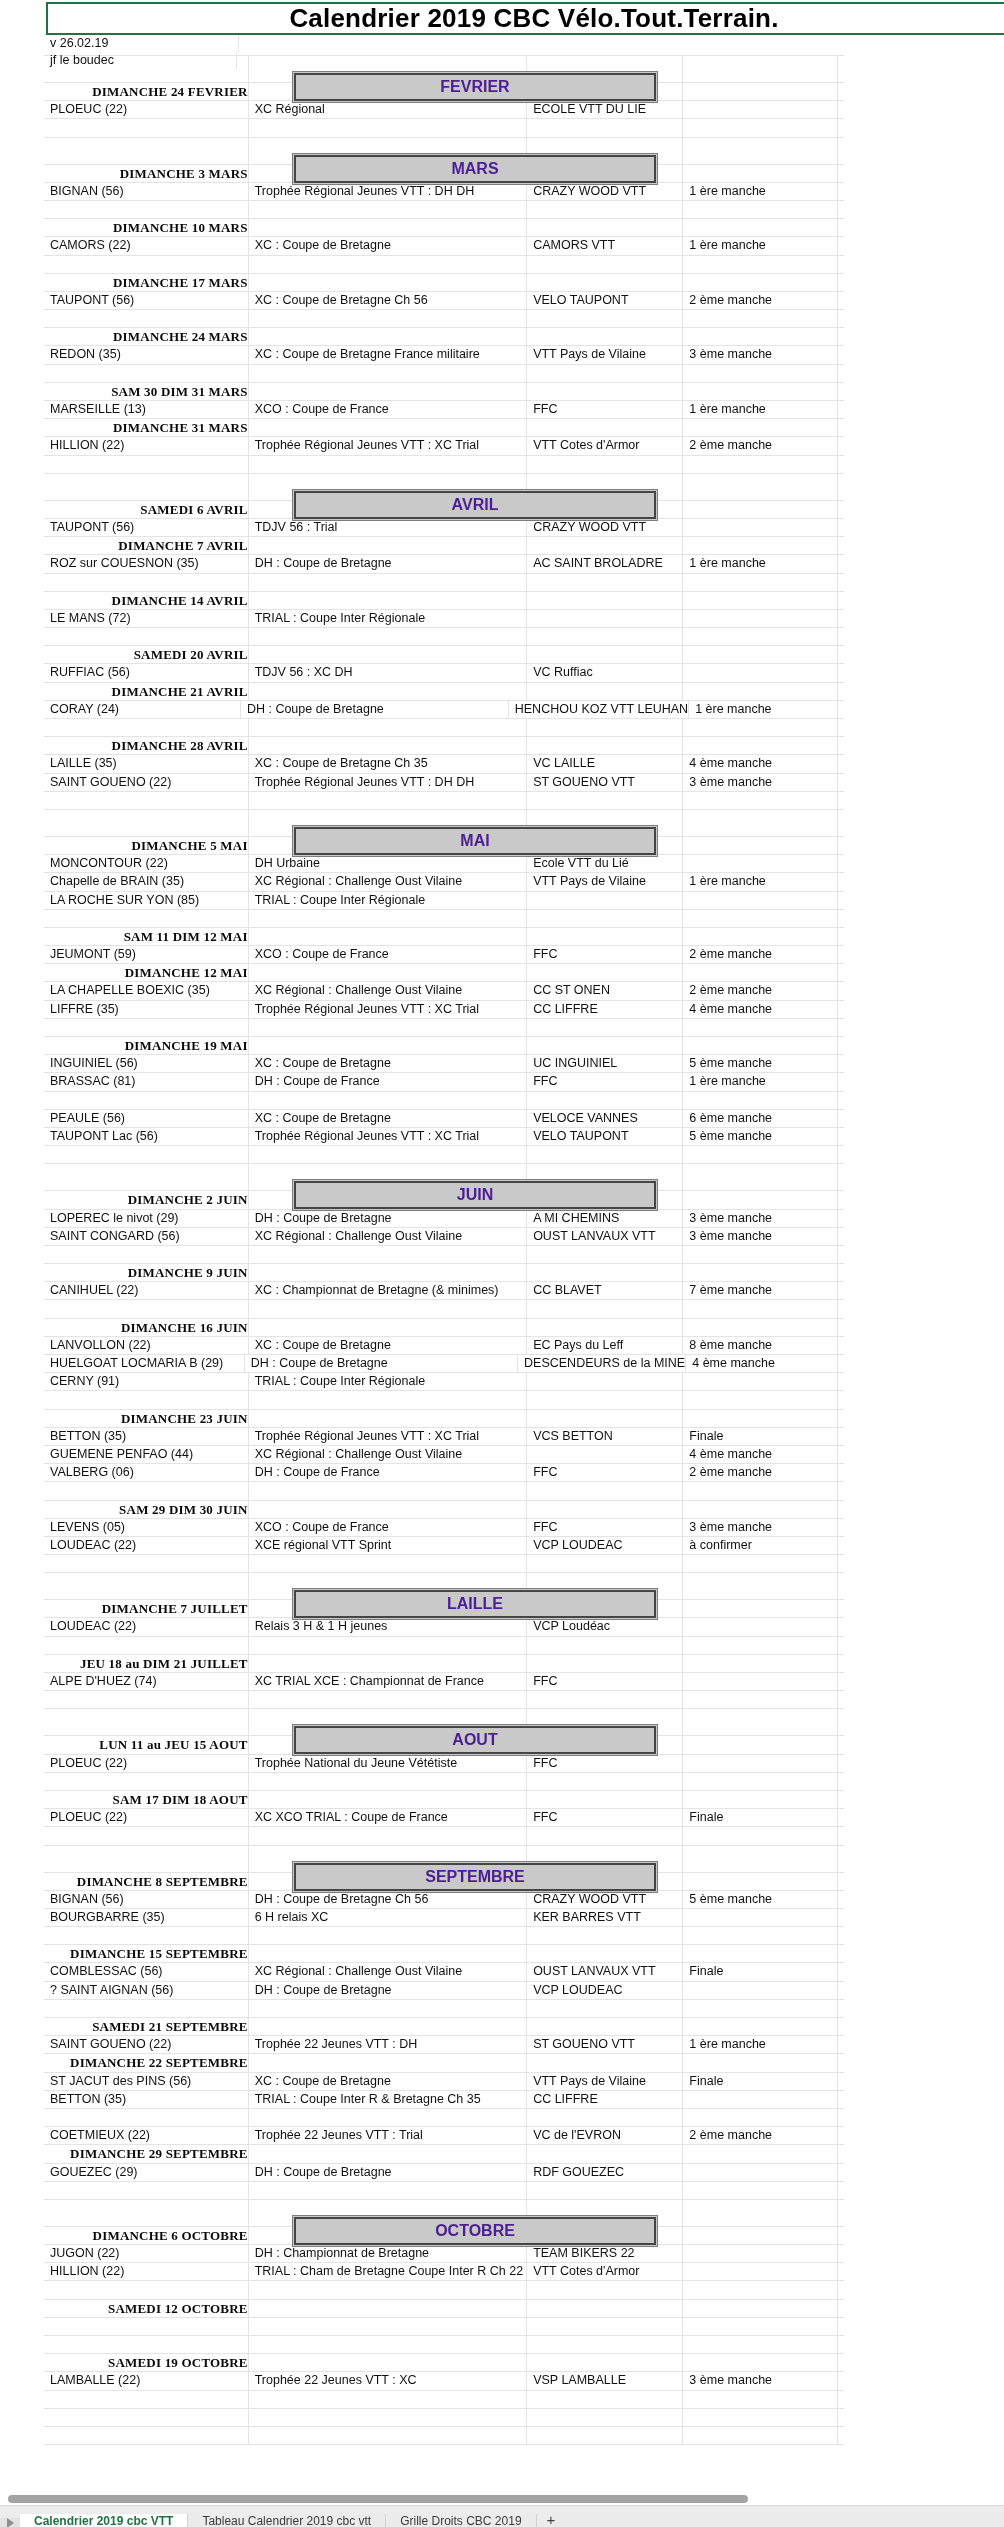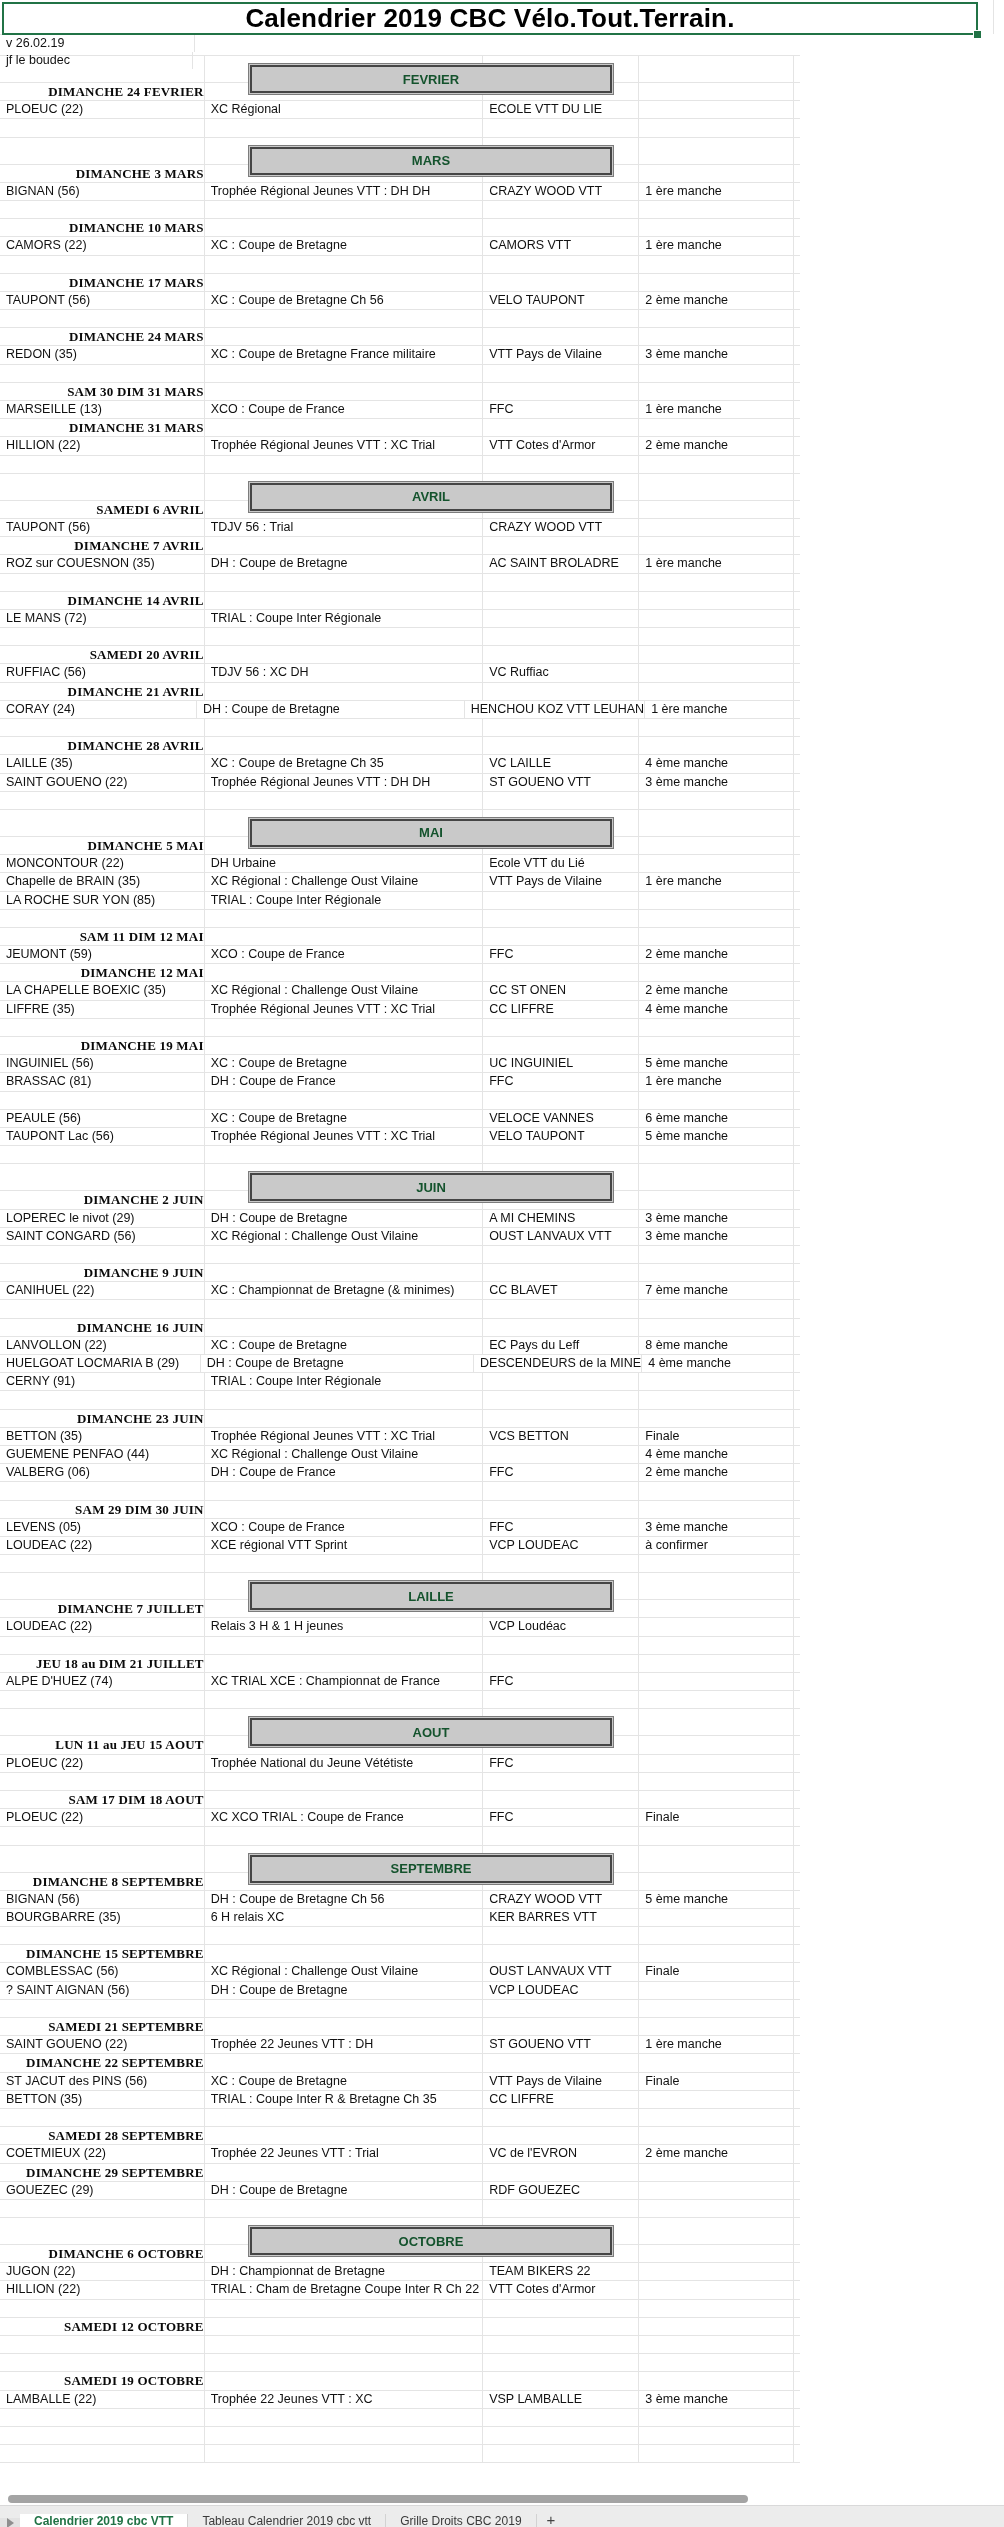--- a/index.html
+++ b/index.html
@@ -1,43 +1,43 @@
 <!DOCTYPE html>
 <html><head>
 <meta charset="utf-8">
 <style>
   html,body{margin:0;padding:0;background:#fff;}
   #app{position:relative;width:1004px;height:2527px;background:#fff;overflow:hidden;
        font-family:"Liberation Sans",sans-serif;color:#111;}
   
-  #sheet{position:absolute;left:0;top:0;width:800px;}
+  #sheet{position:absolute;left:0;top:0;width:800px;padding-left:44px;}
   .row{display:flex;height:18.2px;border-bottom:1px solid #e4e4e4;box-sizing:border-box;position:relative;}
   .row-month{height:27px;}
   .row-meta{height:21px;flex-direction:column;}
   .c{box-sizing:border-box;border-right:1px solid #e4e4e4;height:100%;overflow:visible;
      white-space:nowrap;font-size:12.5px;line-height:17px;padding:0 0 0 6px;}
   .cA{width:256px;}
   .cB{width:349px;}
   .cC{width:195px;}
   .cD{width:193px;}
   .cE{flex:1;border-right:none;}
   .date-label{width:256px;text-align:right;font-family:"Liberation Serif",serif;
               font-weight:700;font-size:13px;letter-spacing:.2px;color:#0a0a0a;}
   
   #title-row{position:relative;height:35px;border-bottom:1px solid #e4e4e4;box-sizing:border-box;}
   #title-cell{position:absolute;left:2px;top:2px;width:972px;height:29px;background:#fff;
               border:2px solid #217346;display:flex;align-items:center;justify-content:center;
               font-size:26px;font-weight:700;color:#000;letter-spacing:.2px;}
   #title-row .edge-line{position:absolute;left:993px;top:0;bottom:0;width:1px;background:#e4e4e4;}
   #fill-handle{position:absolute;left:973px;top:30px;width:7px;height:7px;background:#217346;border:1px solid #fff;}
   
-  .month-box{position:absolute;left:250px;top:9px;width:358px;height:24px;background:#c9c9c9;
+  .month-box{position:absolute;left:250px;top:17px;width:358px;height:24px;background:#c9c9c9;
              border:2px solid #454545;box-shadow:0 0 0 1px #c9c9c9,0 0 0 2px #7c7c7c;
              display:flex;align-items:center;justify-content:center;
-             font-size:13px;font-weight:700;color:#14532d;z-index:2;}
+             font-size:16px;font-weight:700;color:#4c1d95;z-index:2;}
   
   #hscrollbar{position:absolute;left:8px;top:2495px;width:740px;height:8px;background:#a4a4a4;
               border-radius:4px;z-index:5;}
   
   #tabbar{position:absolute;left:0;top:2505px;width:1004px;height:22px;background:#ececec;
           display:flex;align-items:flex-end;z-index:6;border-top:1px solid #d9d9d9;}
   #tab-nav{width:20px;display:flex;align-items:center;justify-content:center;background:#e3e3e3;}
   #tab-nav .tri{width:0;height:0;border-top:5px solid transparent;border-bottom:5px solid transparent;
                 border-left:7px solid #8f8f8f;}
   .tab{display:flex;align-items:center;padding:0 14px;font-size:12px;color:#3a3a3a;cursor:default;
@@ -839,27 +839,20 @@
           <div class="c cE"></div>
         </div>
         <div class="row">
           <div class="c cA"></div>
           <div class="c cB"></div>
           <div class="c cC"></div>
           <div class="c cD"></div>
           <div class="c cE"></div>
         </div>
         <div class="row">
-          <div class="c cA date-label">SAMEDI 28 SEPTEMBRE</div>
-          <div class="c cB"></div>
-          <div class="c cC"></div>
-          <div class="c cD"></div>
-          <div class="c cE"></div>
-        </div>
-        <div class="row">
           <div class="c cA">COETMIEUX (22)</div>
           <div class="c cB">Trophée 22 Jeunes VTT : Trial</div>
           <div class="c cC">VC de l'EVRON</div>
           <div class="c cD">2 ème manche</div>
           <div class="c cE"></div>
         </div>
         <div class="row">
           <div class="c cA date-label">DIMANCHE 29 SEPTEMBRE</div>
           <div class="c cB"></div>
           <div class="c cC"></div>

